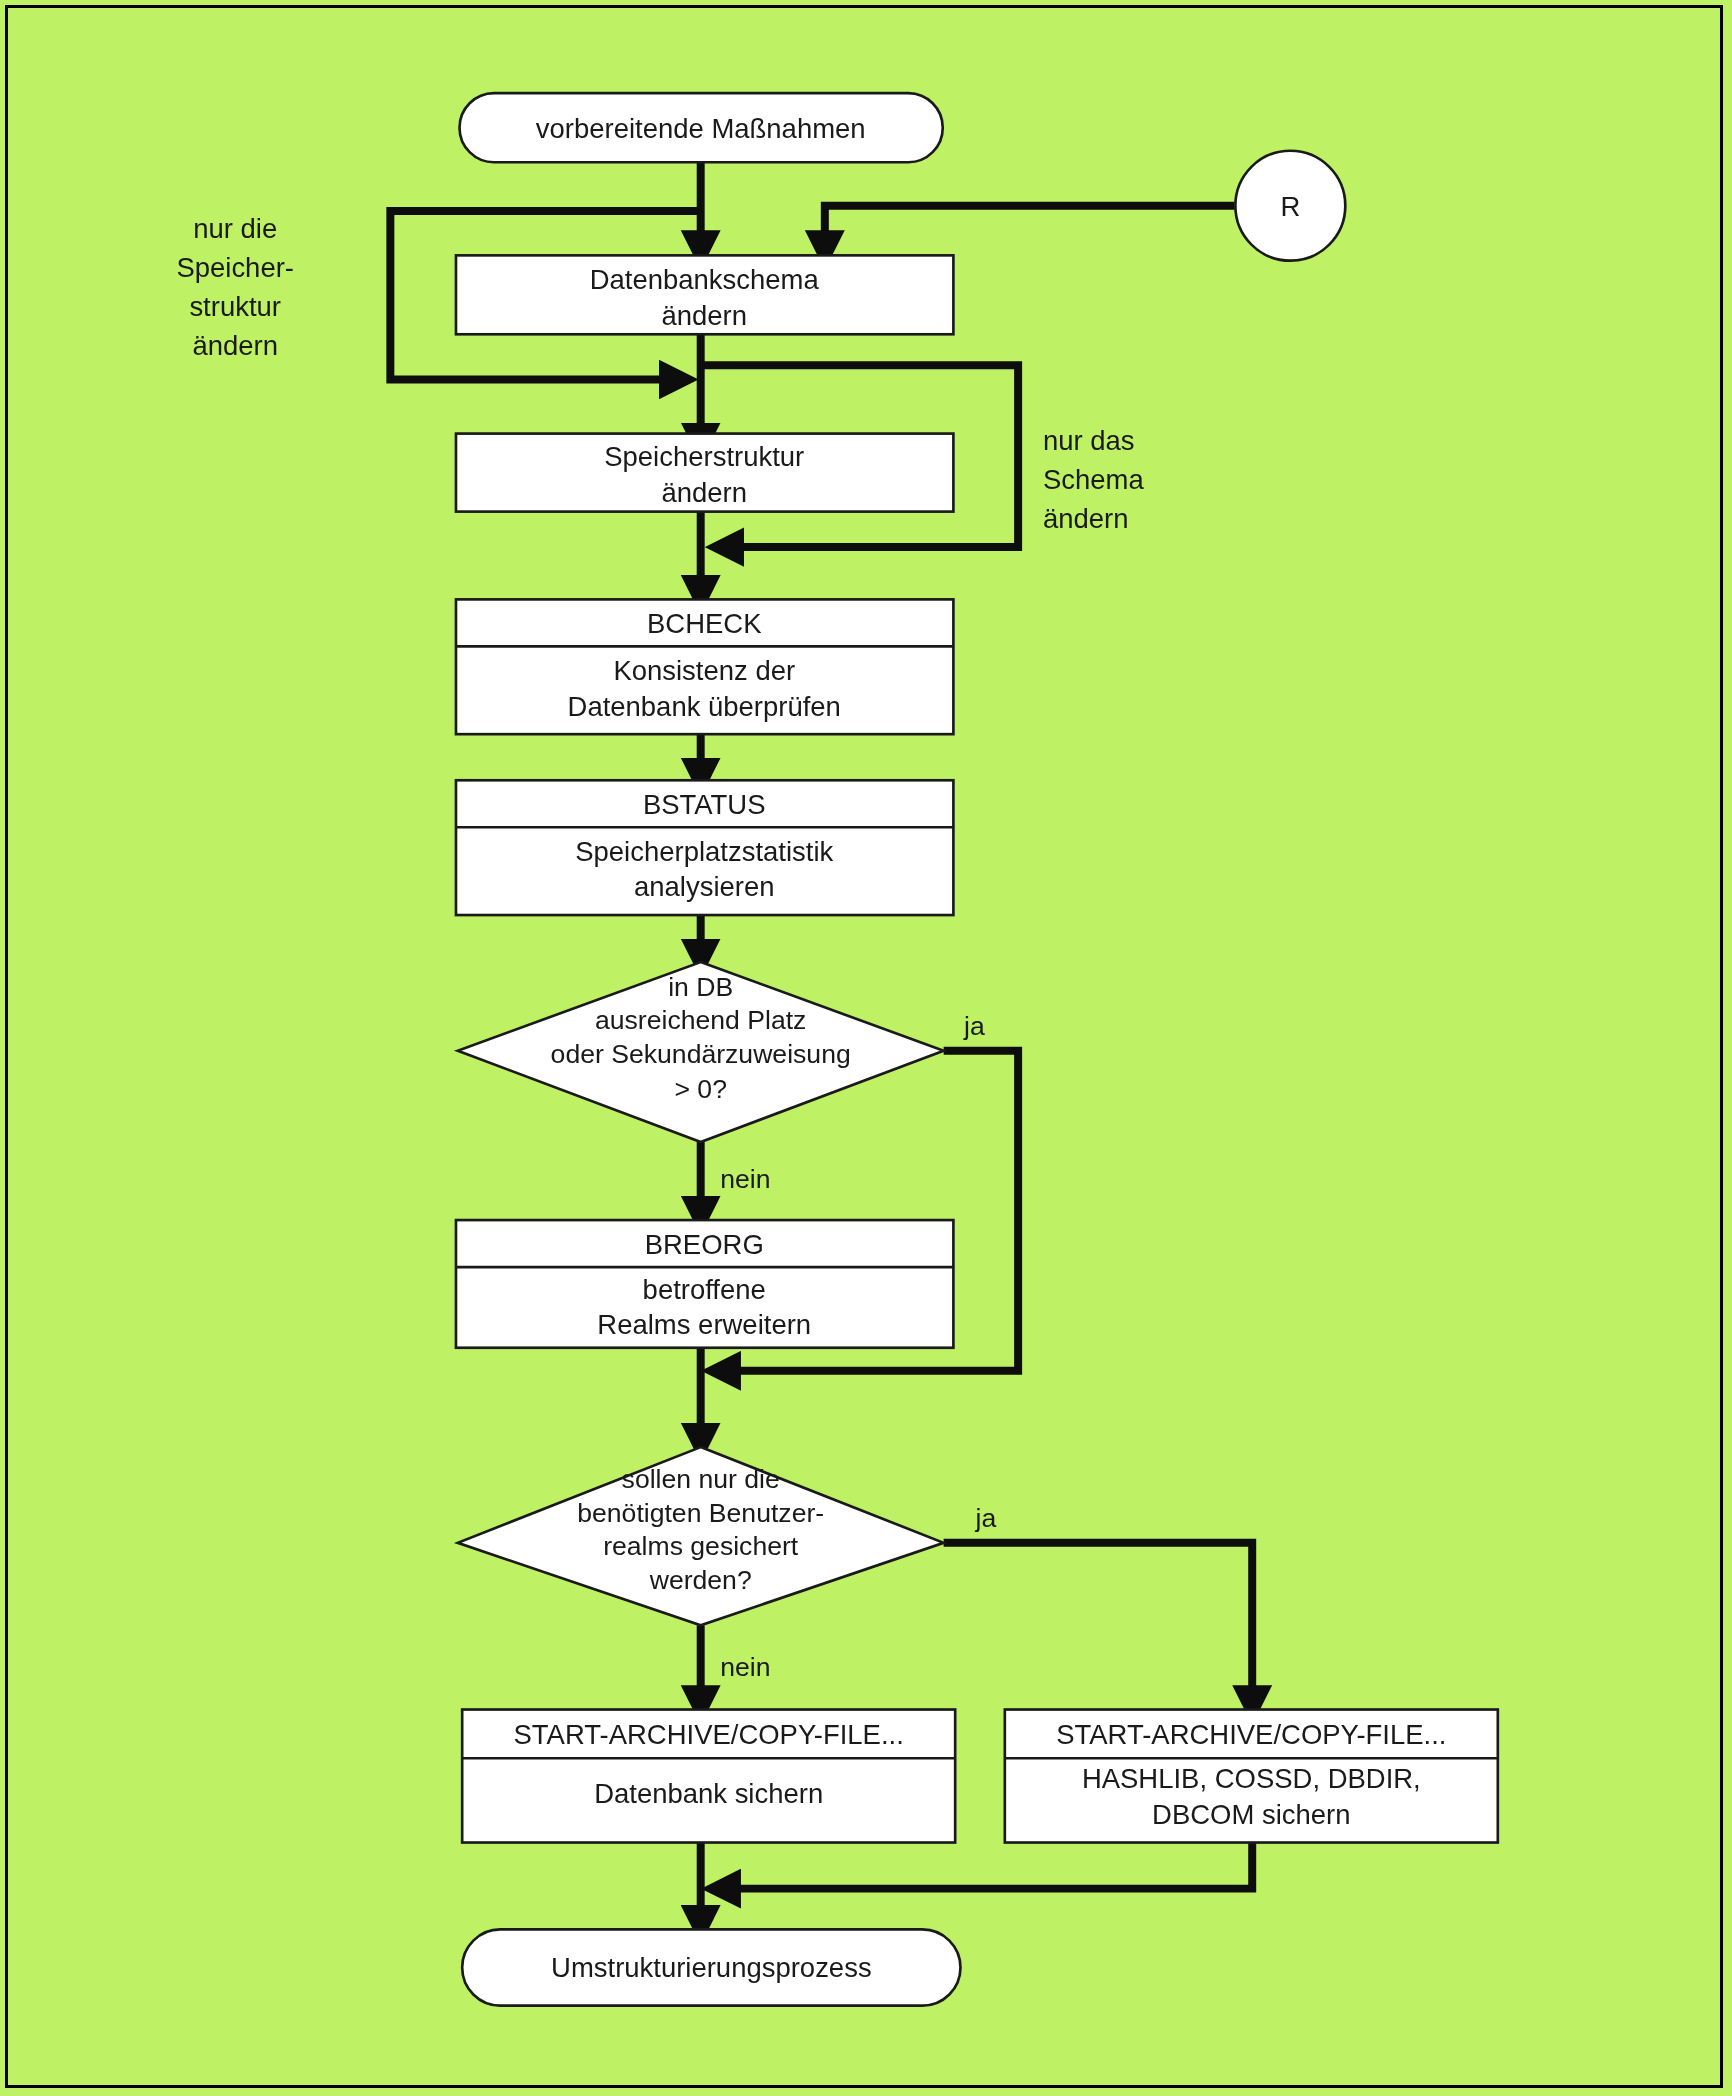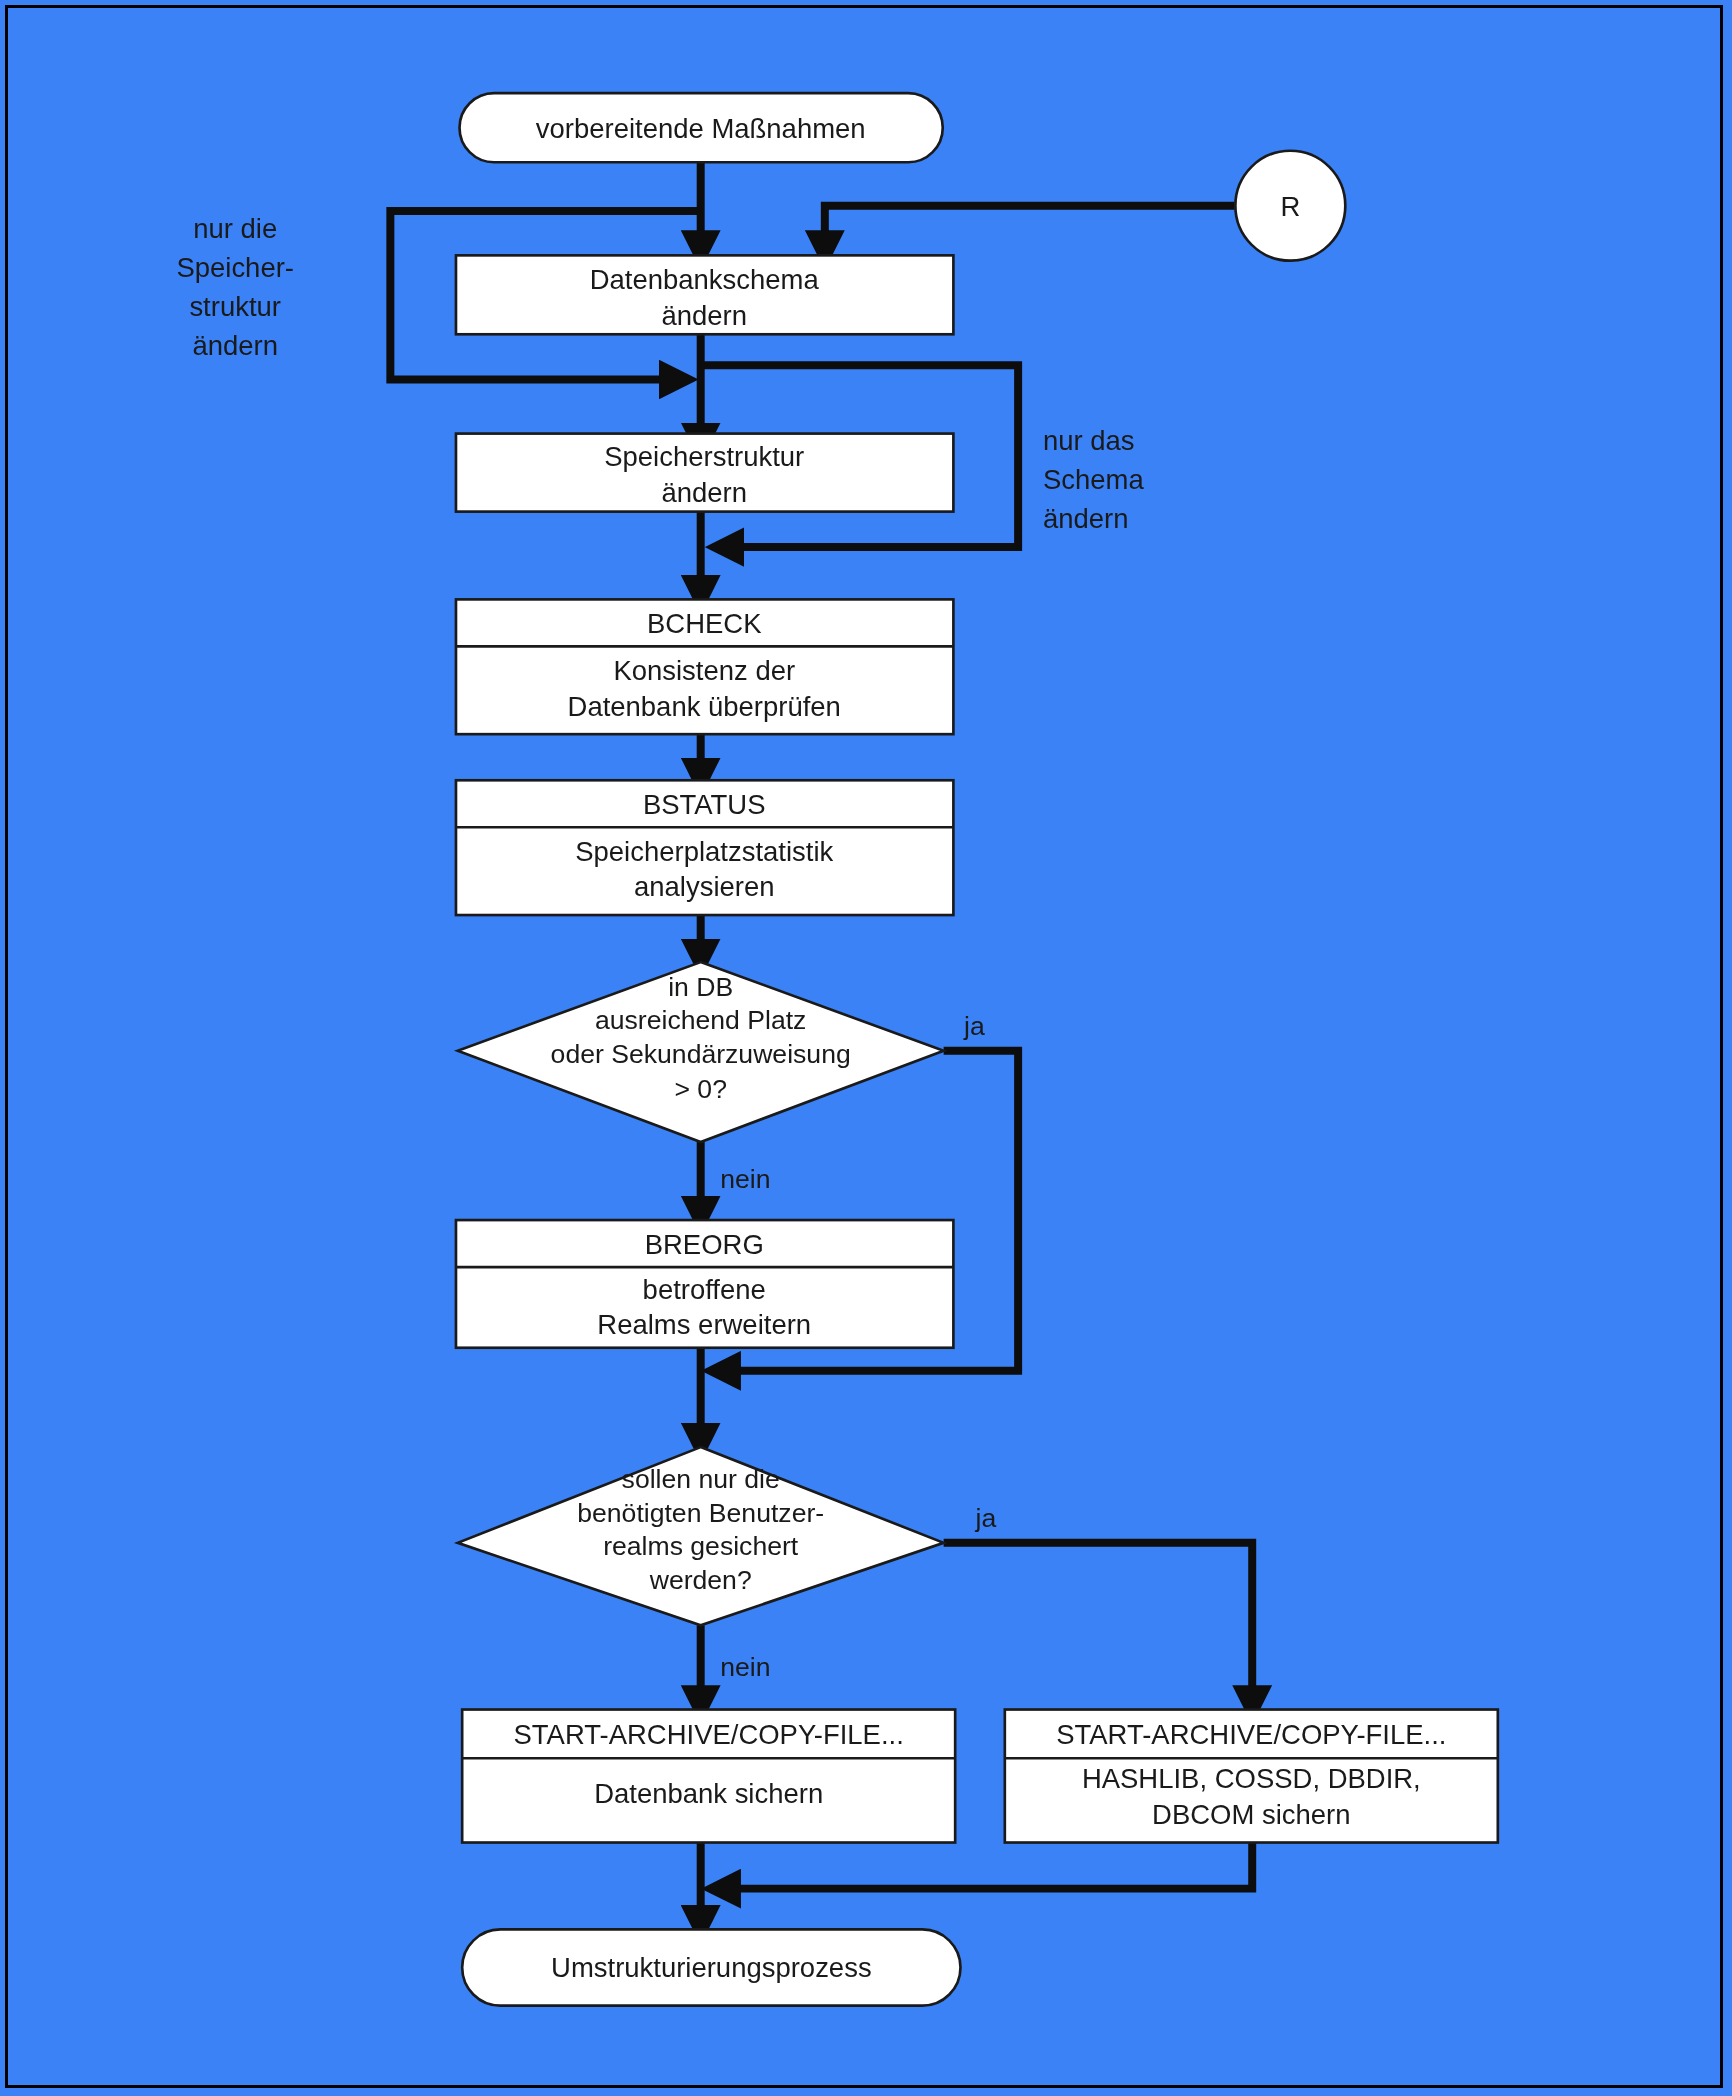--- a/index.html
+++ b/index.html
@@ -9,21 +9,21 @@
   }
   body {
     width: 1733px;
     height: 2097px;
     font-family: "Liberation Sans", sans-serif;
   }
   #page {
     position: relative;
     width: 1733px;
     height: 2097px;
-    background: #3b82f6;
+    background: #bef264;
     box-sizing: border-box;
   }
   #page-frame {
     position: absolute;
     left: 5.3px;
     top: 5.3px;
     width: 1718px;
     height: 2083px;
     border: 3.5px solid #000000;
     box-sizing: border-box;

